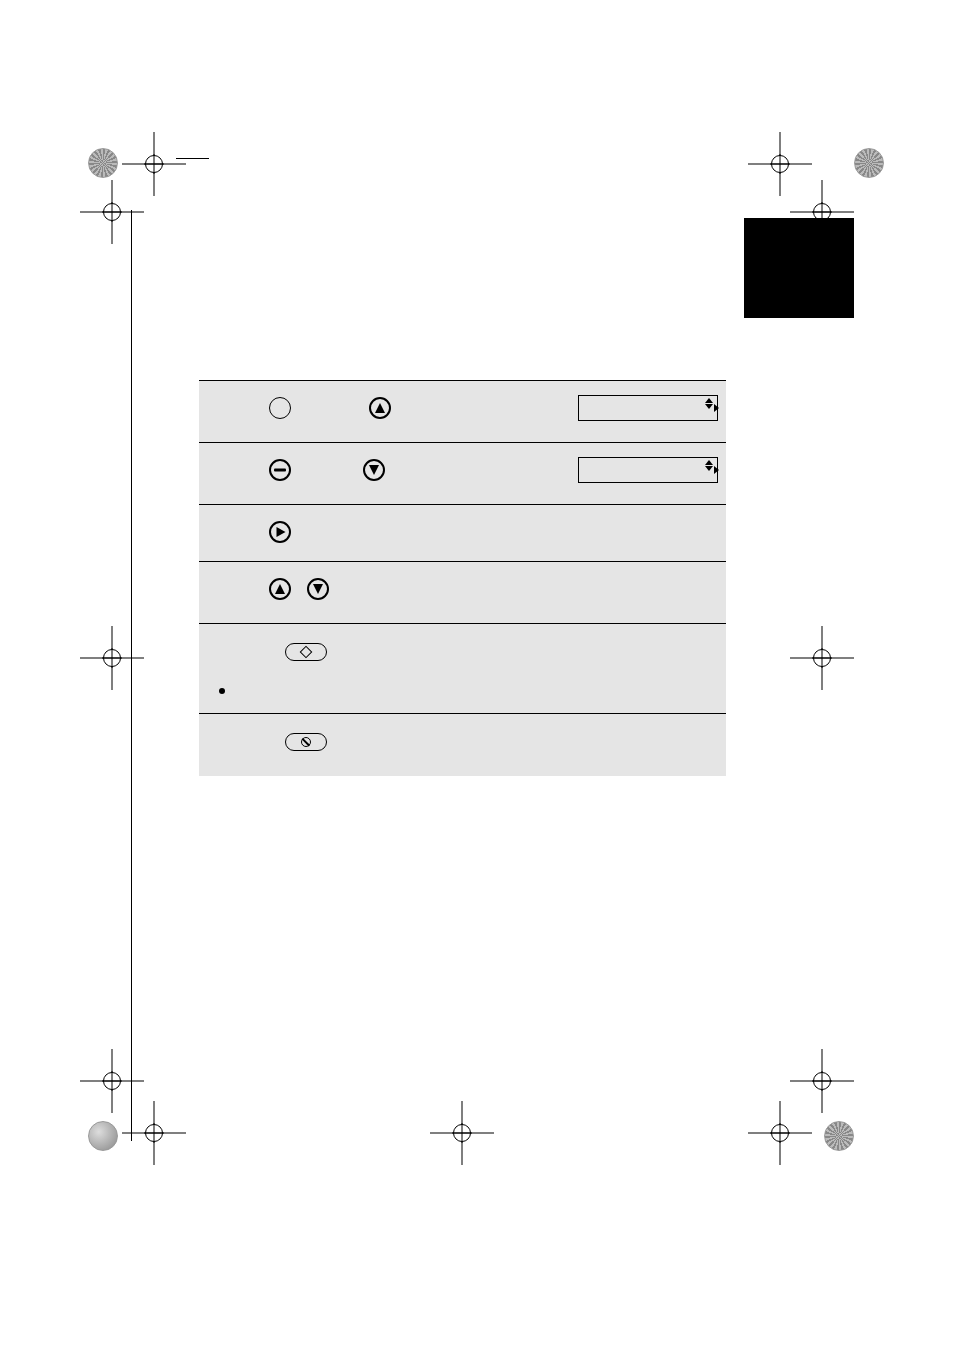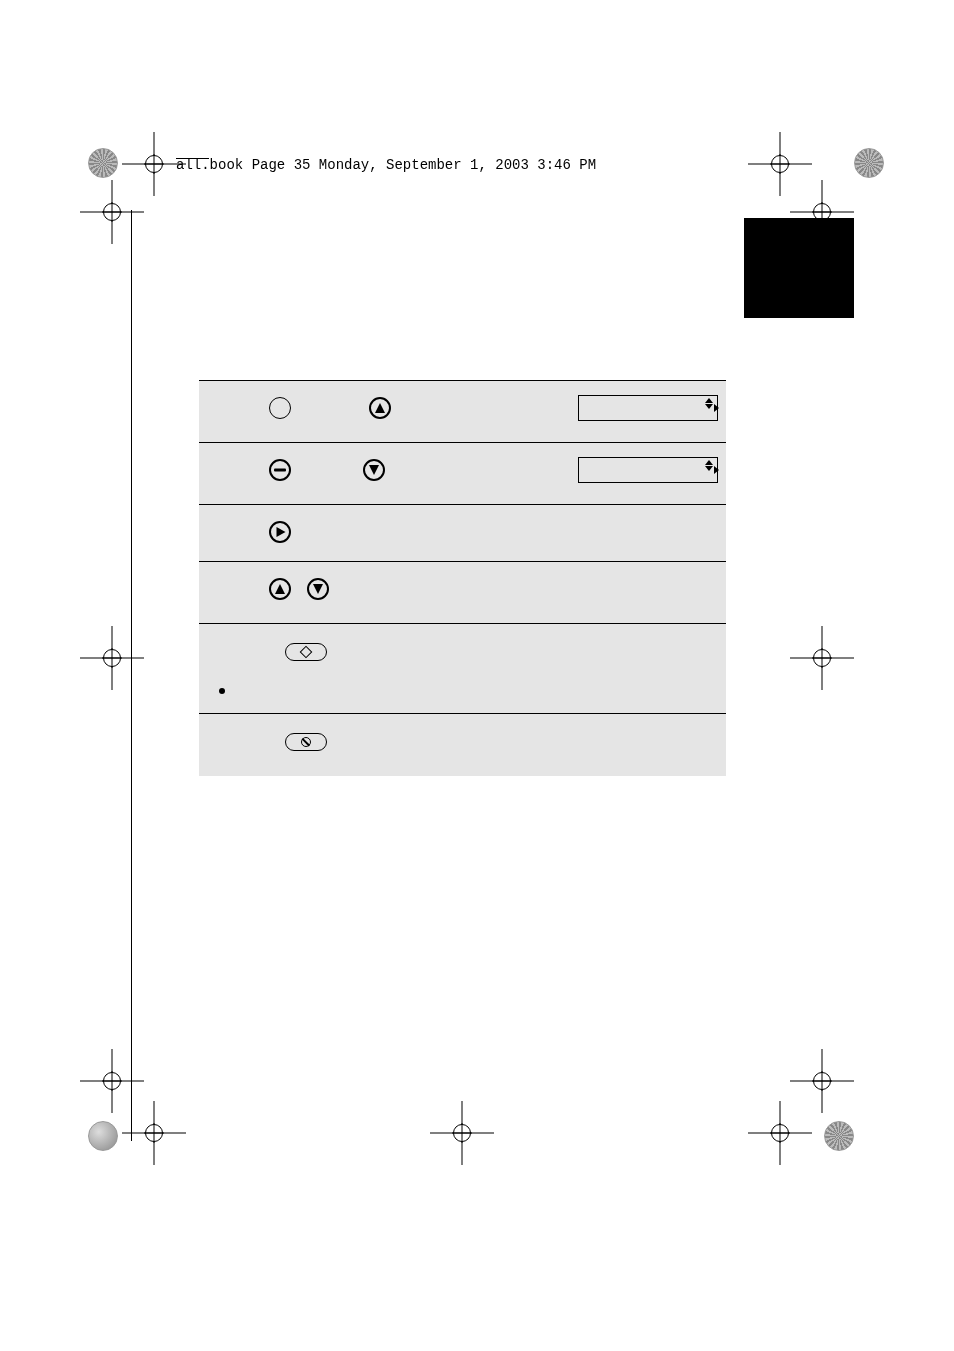--- a/index.html
+++ b/index.html
@@ -368,27 +368,20 @@
         <div class="ring"></div>
         <div class="iline h"></div>
         <div class="iline v"></div>
       </div>
   </div>
   <div class="colorball" style="bottom:200px; right:100px;"></div>
 
   <div class="vline-left"></div>
 
   <div class="header-overline"></div>
-  <div class="header-line">
-    <span style="margin-left:46px;">all.book</span>
-    <span>Page 35</span>
-    <span>Monday,</span>
-    <span>September 1, 2003</span>
-    <span>3:46 PM</span>
-  </div>
 
   <div class="black-box"></div>
 
   <div class="content-box">
 
     <div class="row">
       <span class="icon-group row1-icons">
         <span class="icon-circle-thin"></span>
         <span class="icon-circle arrow-up-inner"></span>
       </span>

